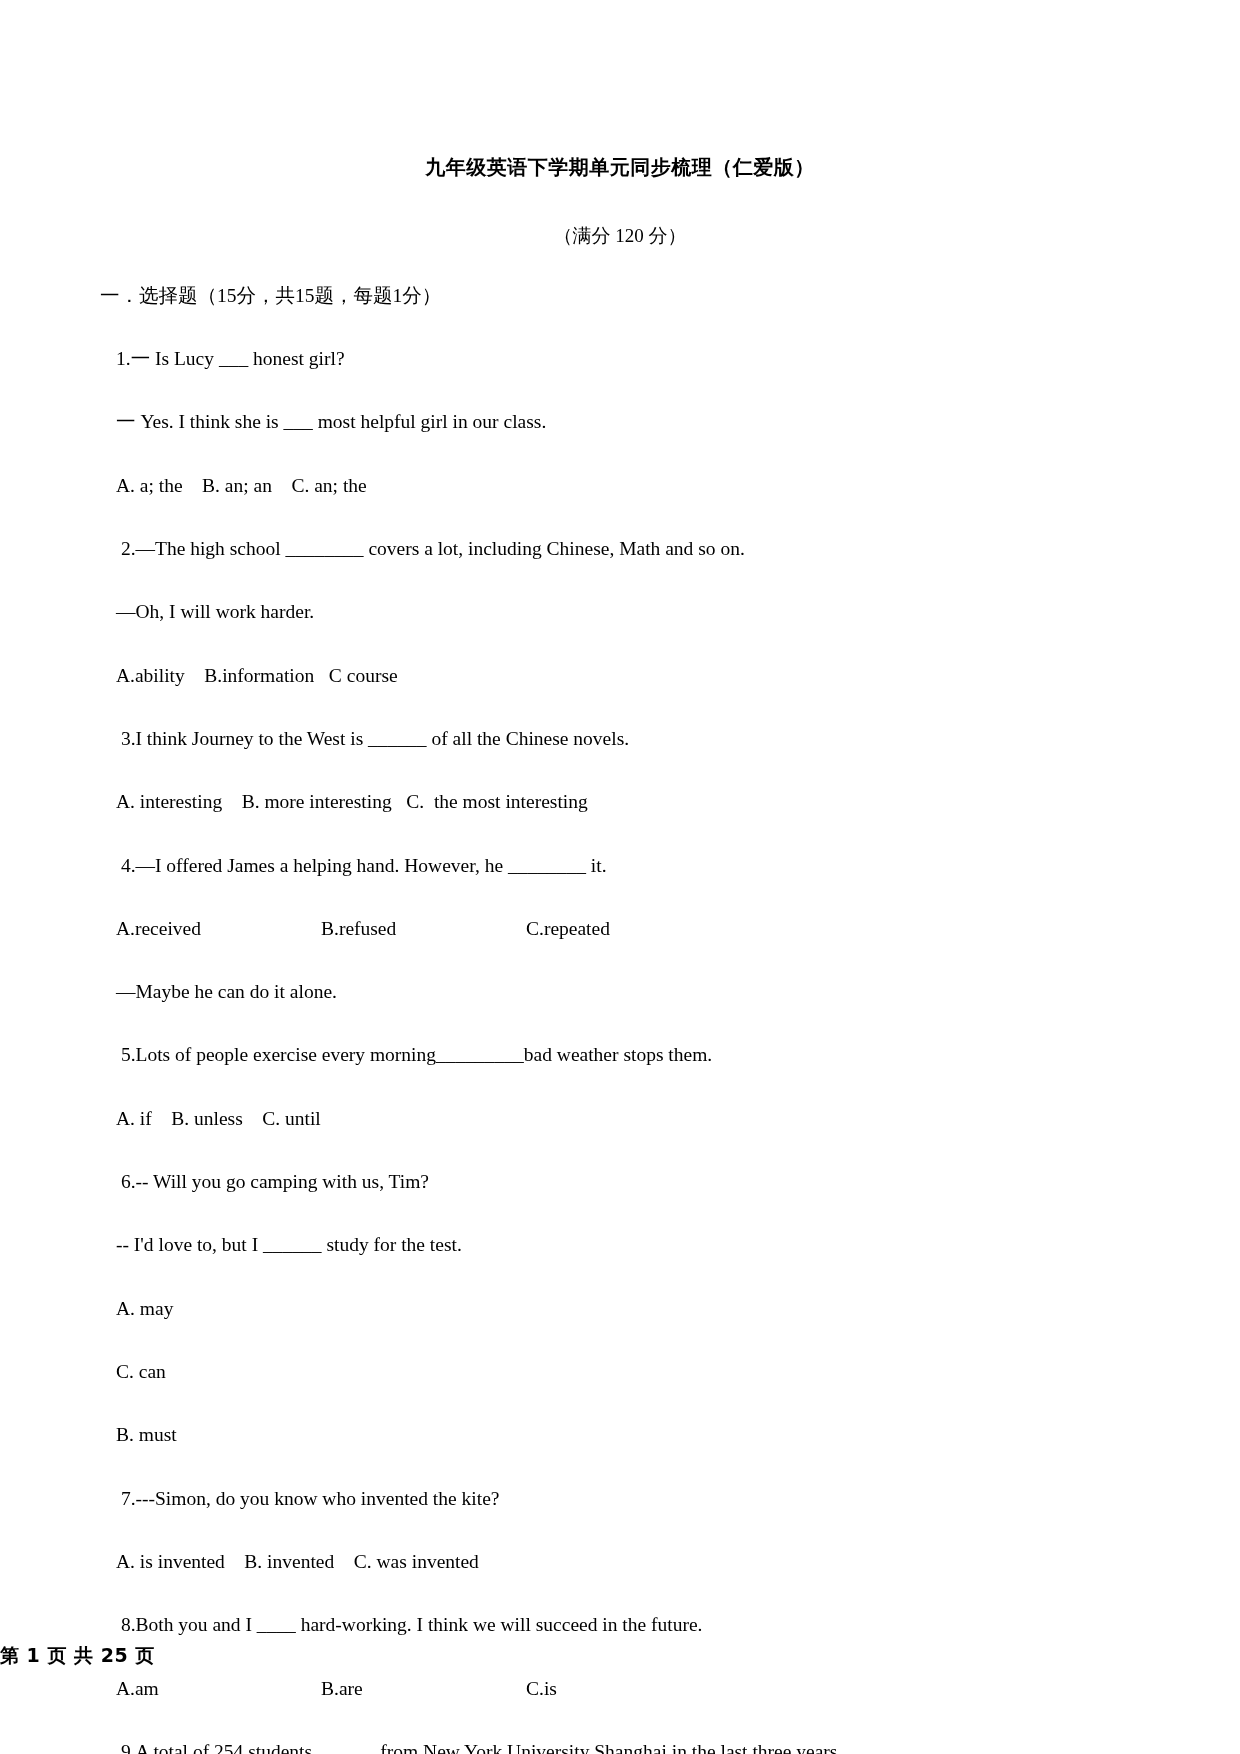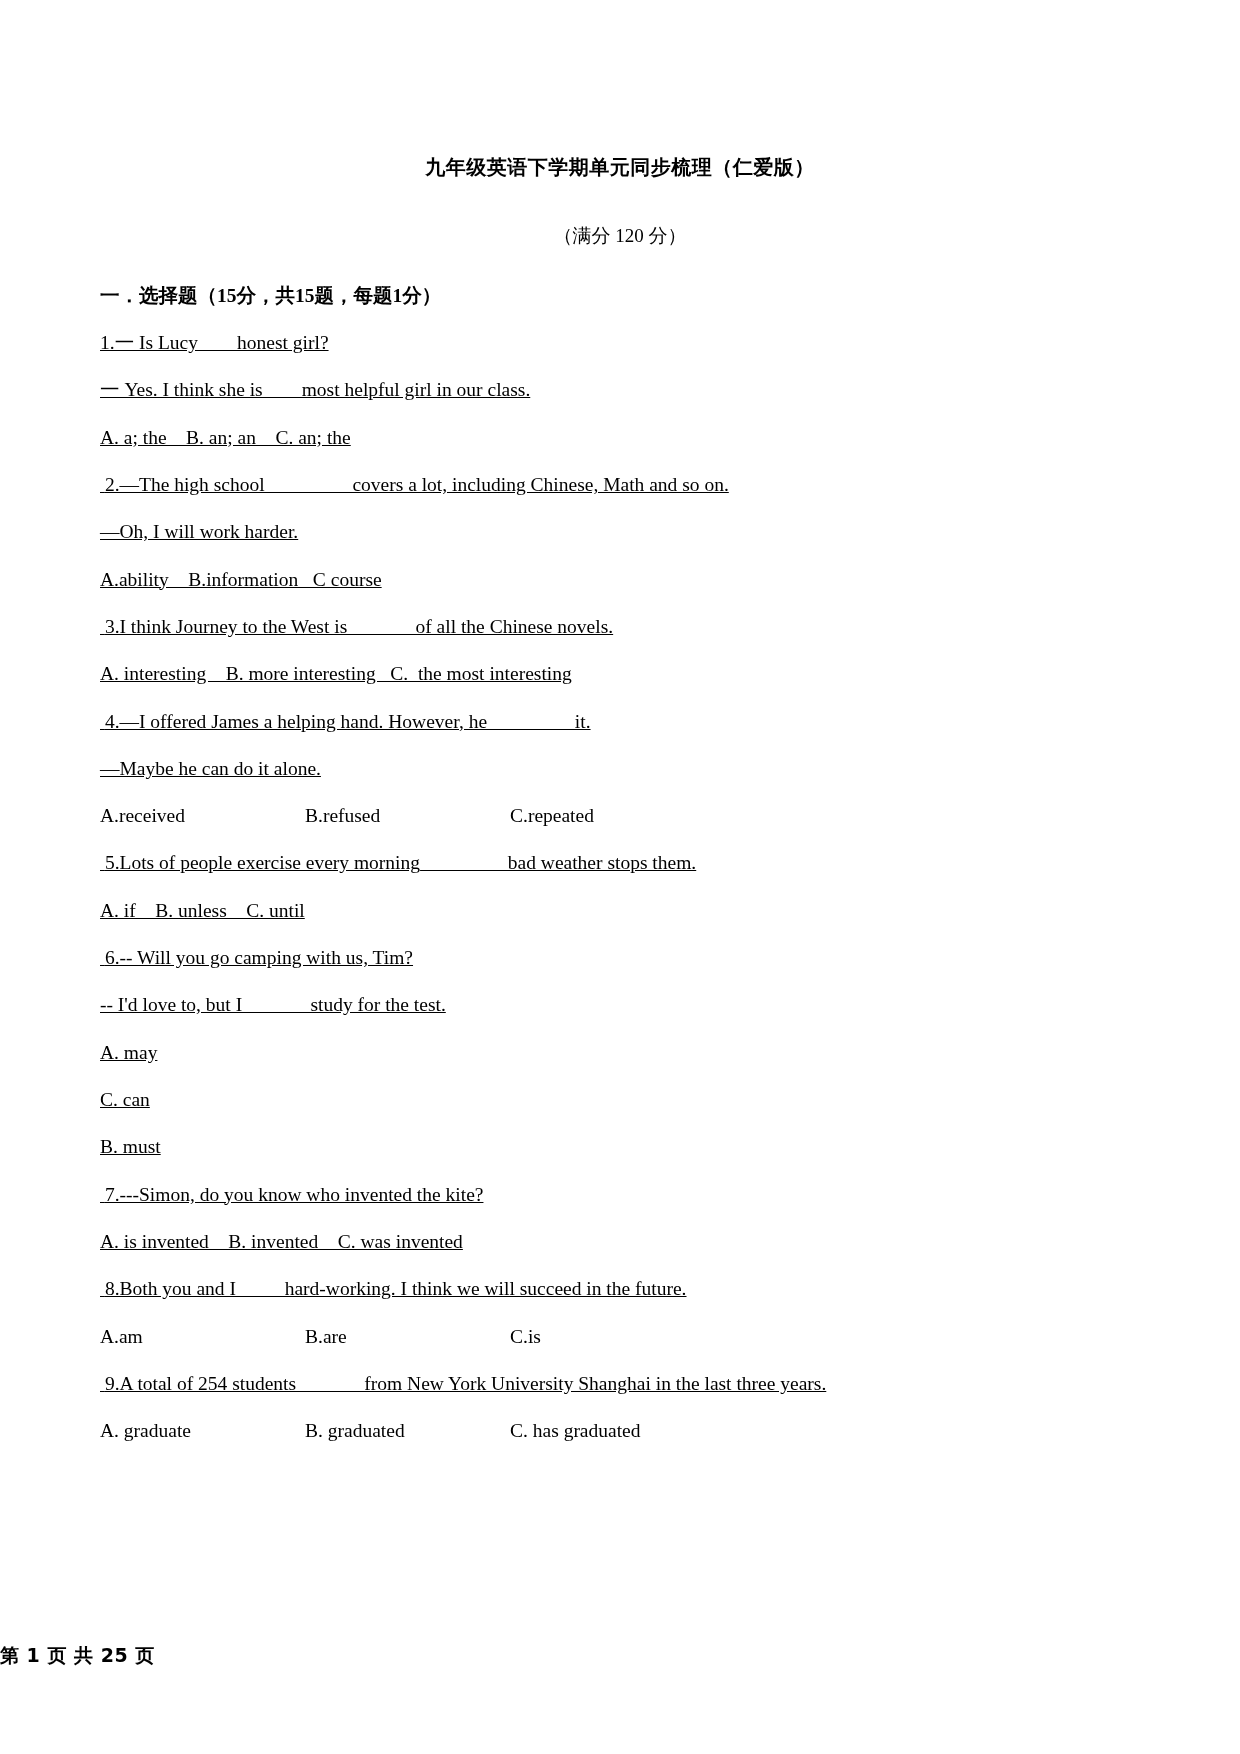--- a/index.html
+++ b/index.html
@@ -56,29 +56,27 @@
     padding-top: 44px;
     line-height: 1.3;
   }
 
   
   .section-heading {
     font-size: 19.5px;
     margin: 0;
     padding-top: 34px;
     line-height: 1.35;
-    font-weight: bold;
   }
   .q-line {
     font-size: 19.5px;
-    margin: 0;
+    margin: 16px;
     padding-top: 21px;
     line-height: 1.35;
     white-space: pre-wrap;
-    text-decoration: underline;
   }
   .opt-wide span.opt {
     display: inline-block;
     min-width: 205px;
   }
 
   
   .footer {
     position: absolute;
     left: 0;
@@ -107,22 +105,22 @@
     <p class="q-line">A. a; the    B. an; an    C. an; the</p>
 
     <p class="q-line"> 2.—The high school ________ covers a lot, including Chinese, Math and so on.</p>
     <p class="q-line">—Oh, I will work harder.</p>
     <p class="q-line">A.ability    B.information   C course</p>
 
     <p class="q-line"> 3.I think Journey to the West is ______ of all the Chinese novels.</p>
     <p class="q-line">A. interesting    B. more interesting   C.  the most interesting</p>
 
     <p class="q-line"> 4.—I offered James a helping hand. However, he ________ it.</p>
+    <p class="q-line opt-wide"><span class="opt">A.received</span><span class="opt">B.refused</span><span class="opt">C.repeated</span></p>
     <p class="q-line">—Maybe he can do it alone.</p>
-    <p class="q-line opt-wide"><span class="opt">A.received</span><span class="opt">B.refused</span><span class="opt">C.repeated</span></p>
 
     <p class="q-line"> 5.Lots of people exercise every morning_________bad weather stops them.</p>
     <p class="q-line">A. if    B. unless    C. until</p>
 
     <p class="q-line"> 6.-- Will you go camping with us, Tim?</p>
     <p class="q-line">-- I'd love to, but I ______ study for the test.</p>
     <p class="q-line">A. may</p>
     <p class="q-line">C. can</p>
     <p class="q-line">B. must</p>
 

